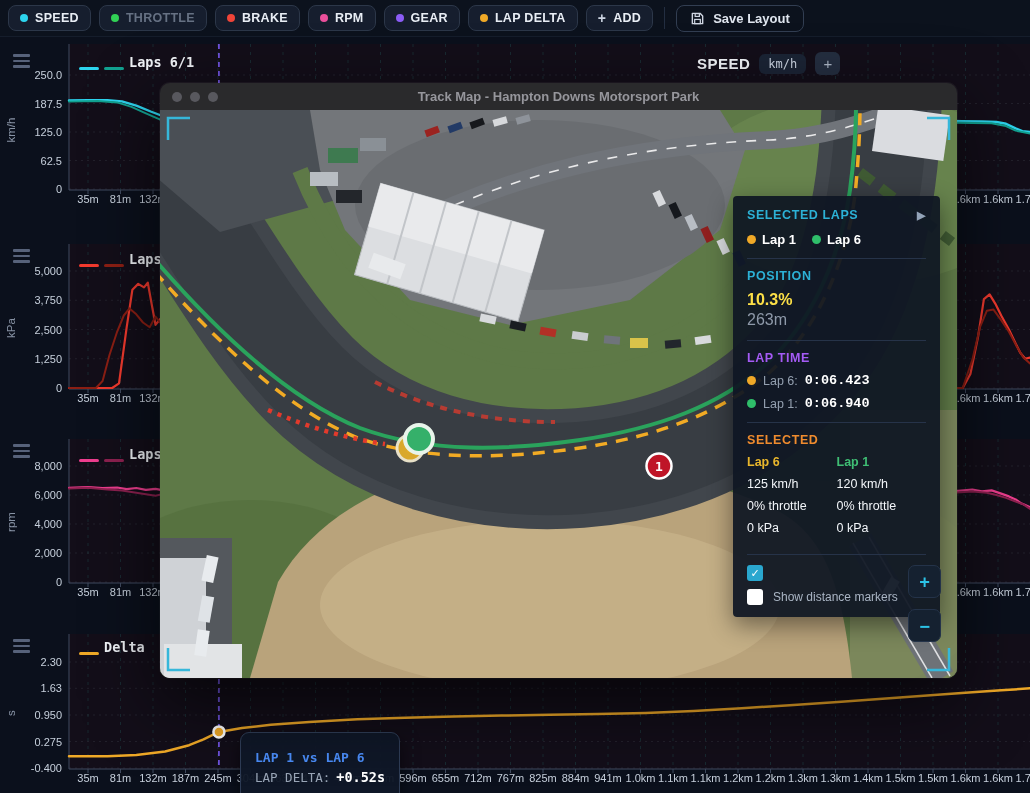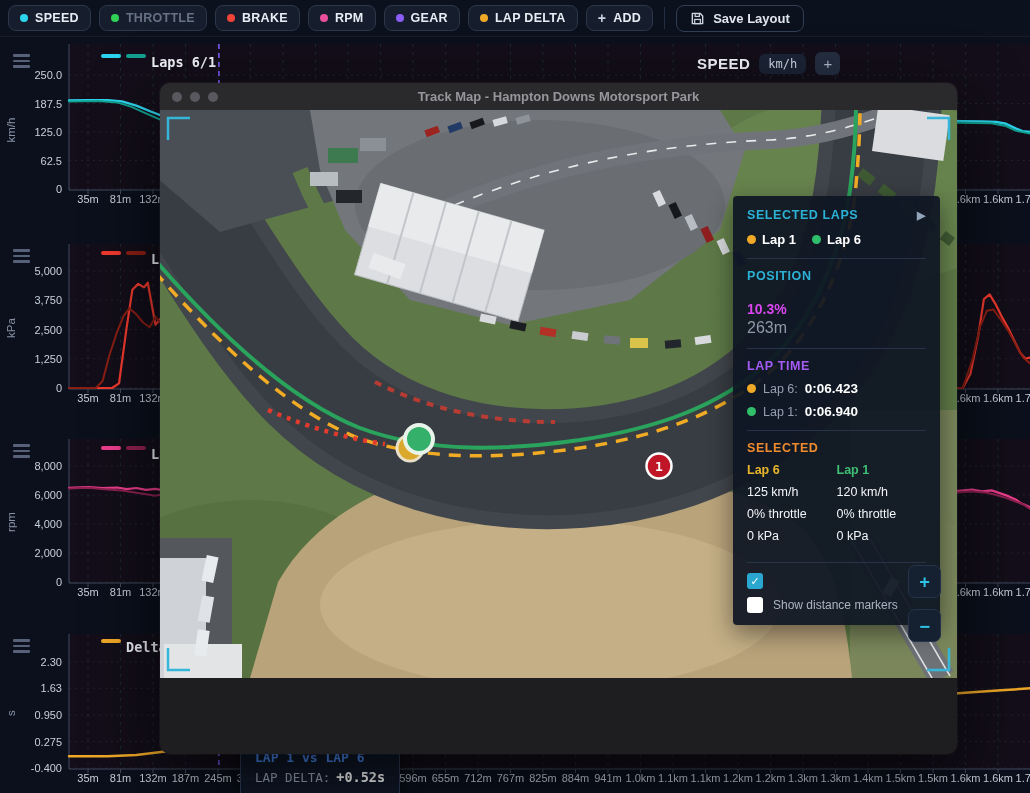--- a/index.html
+++ b/index.html
@@ -19,39 +19,39 @@
   .tb-divider{width:1px;height:22px;background:#232e41;margin:0 3px;}
   .tb-save{display:flex;align-items:center;gap:8px;background:transparent;border:1px solid #323e52;
            border-radius:8px;padding:5px 13px;color:#dfe5ee;font-weight:bold;font-size:13px;}
 
   
   #charts-svg{position:absolute;left:0;top:0;z-index:1;}
   .hamburger{position:absolute;left:13px;z-index:2;cursor:grab;}
   .hamburger i{display:block;width:17px;height:2.5px;background:#57627a;border-radius:1px;margin-bottom:3.2px;}
   .yunit{position:absolute;left:-24px;width:70px;text-align:center;color:#8893a5;font-size:11.5px;
          transform:rotate(-90deg);z-index:2;}
-  .legend{position:absolute;left:101px;display:flex;align-items:flex-start;gap:5px;z-index:2;}
+  .legend{position:absolute;left:79px;display:flex;align-items:flex-end;gap:5px;z-index:2;}
   .legend .sample{width:20px;height:3.5px;border-radius:2px;display:inline-block;}
   .legend .lbl{color:#f1f4f8;font-weight:bold;font-size:13.5px;font-family:"DejaVu Sans Mono",monospace;}
   #row1-header{position:absolute;left:697px;top:52px;display:flex;align-items:center;gap:9px;z-index:2;}
   #row1-header .t{color:#f2f5f9;font-weight:bold;font-size:15px;letter-spacing:.5px;}
   #row1-header .unit{font-family:"DejaVu Sans Mono",monospace;font-size:12px;background:#1b2435;
         color:#ccd5e3;padding:3px 9px;border-radius:6px;}
   #row1-header .plus{width:25px;height:23px;background:#242e40;border-radius:6px;color:#aeb8c8;
         display:flex;align-items:center;justify-content:center;font-size:15px;}
 
   
   #delta-tooltip{position:absolute;left:240px;top:732px;z-index:3;background:rgba(16,24,40,.96);
         border:1px solid #2e3c55;border-radius:9px;padding:17px 14px;box-shadow:0 6px 18px rgba(0,0,0,.5);}
   #delta-tooltip .l1{color:#4a8cf7;font-family:"DejaVu Sans Mono",monospace;font-weight:bold;font-size:13px;}
   #delta-tooltip .l2{margin-top:4px;font-family:"DejaVu Sans Mono",monospace;font-size:12.5px;color:#9aa6b7;}
   #delta-tooltip .l2 b{color:#ffffff;font-size:13.5px;margin-left:6px;}
 
   
-  #modal{position:absolute;left:160px;top:83px;width:797px;height:671px;border-radius:10px;
+  #modal{position:absolute;left:160px;top:83px;width:797px;height:595px;border-radius:10px;
          overflow:hidden;z-index:10;background:#1e1e20;
          box-shadow:0 24px 70px rgba(0,0,0,.65),0 0 0 1px rgba(255,255,255,.05);}
   #titlebar{height:27px;background:#2a2a2c;position:relative;display:flex;align-items:center;}
   .tl-dots{position:absolute;left:12px;display:flex;gap:8px;}
   .tl-dots span{width:10px;height:10px;border-radius:50%;background:#58585e;}
   #titlebar .title{width:100%;text-align:center;color:#96969c;font-size:13px;font-weight:bold;}
   #map-area{position:relative;width:797px;height:568px;background:#5e7947;}
   #map-area > svg{position:absolute;left:0;top:0;}
 
   
@@ -60,25 +60,25 @@
   .p-head{display:flex;justify-content:space-between;align-items:center;color:#2cb1d6;
        font-weight:bold;font-size:12.5px;letter-spacing:.6px;}
   .p-play{color:#93a3b8;font-size:11px;}
   .p-laps{display:flex;gap:16px;margin-top:10px;color:#fff;font-weight:bold;font-size:13px;align-items:center;}
   .lap-chip{display:flex;align-items:center;gap:6px;}
   .pdot{width:9px;height:9px;border-radius:50%;display:inline-block;}
   .p-hr{border:none;border-top:1px solid #263349;margin:11px 0 10px;}
   .sec-cyan{color:#2cb1d6;font-weight:bold;font-size:12.5px;letter-spacing:.6px;}
   .sec-purple{color:#a55bf5;font-weight:bold;font-size:12.5px;letter-spacing:.6px;}
   .sec-orange{color:#ef8b2e;font-weight:bold;font-size:12.5px;letter-spacing:.6px;}
-  .pos-val{color:#d946ef;font-weight:bold;font-size:14px;margin-top:18px;}
+  .pos-val{color:#fde047;font-weight:bold;font-size:16px;margin-top:8px;}
   .pos-sub{color:#8e99a9;font-size:16px;margin-top:2px;}
   .lt-row{display:flex;align-items:center;gap:7px;margin-top:8px;}
   .lt-row .lt-l{color:#94a0b0;font-size:12.5px;}
-  .lt-row .lt-v{font-family:Liberation Sans, sans-serif;color:#fff;font-weight:bold;font-size:13.5px;}
+  .lt-row .lt-v{font-family:Liberation Mono, monospace;color:#fff;font-weight:bold;font-size:13.5px;}
   #tel-cols{display:flex;margin-top:8px;}
   .tel-col{flex:1;}
   .tel-col .th{font-weight:bold;font-size:12.5px;margin-bottom:8px;}
   .tel-col .tv{color:#f2f5f9;font-size:12.5px;margin-bottom:8px;}
   .opt-row{display:flex;align-items:center;gap:10px;margin-top:8px;color:#aab5c4;font-size:12px;}
   .cbx{width:16px;height:16px;border-radius:3px;display:flex;align-items:center;justify-content:center;
        font-size:11px;color:#fff;flex:0 0 16px;}
   .cbx.on{background:#2aa7cf;}
   .cbx.off{background:#ffffff;}
 

